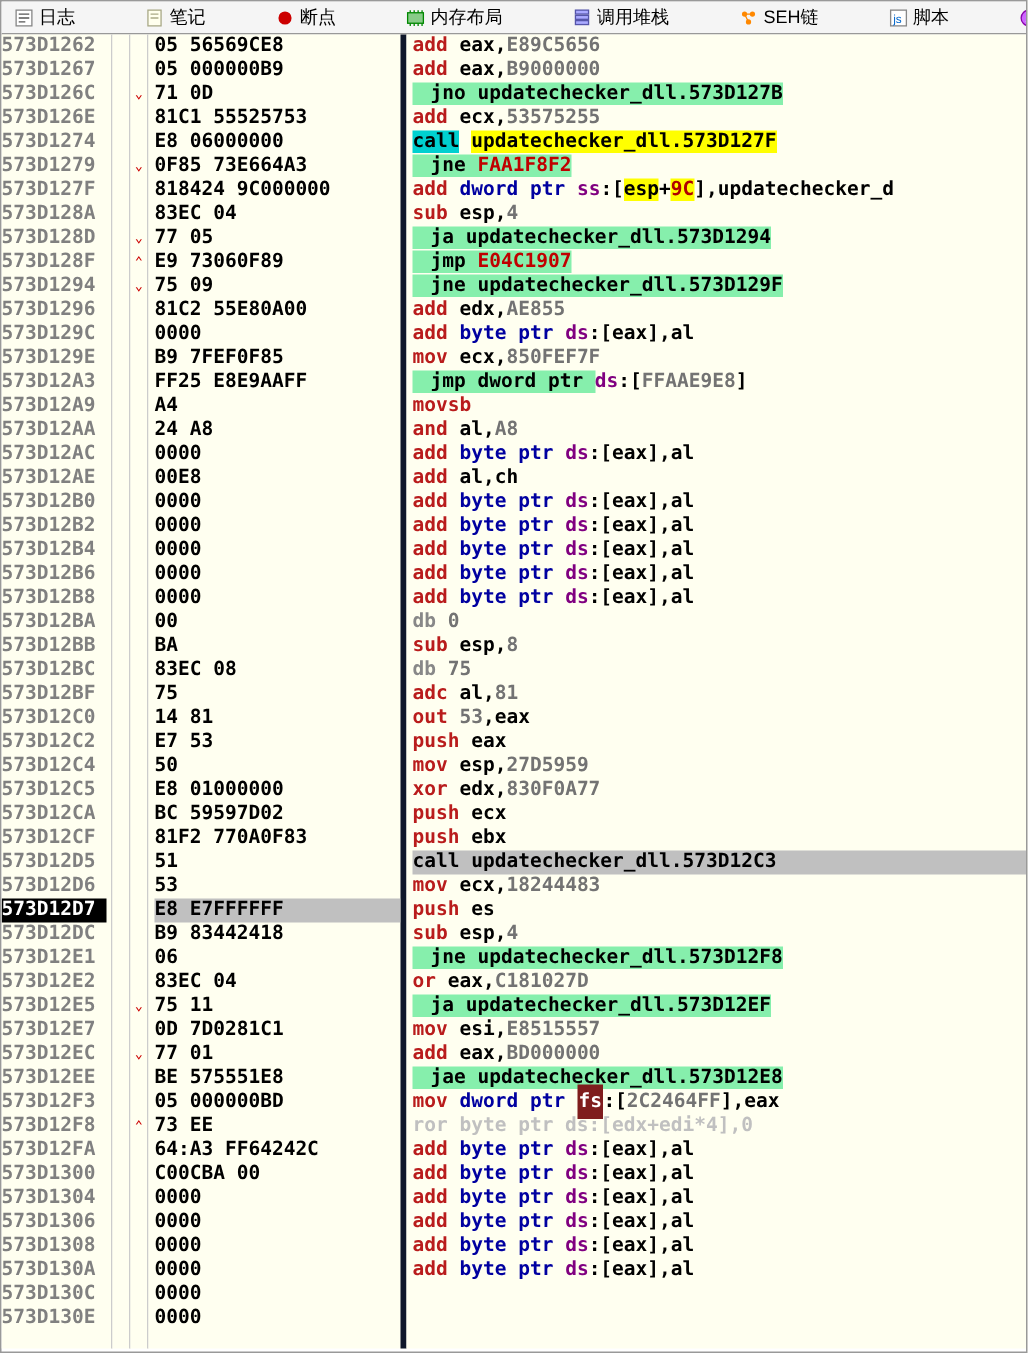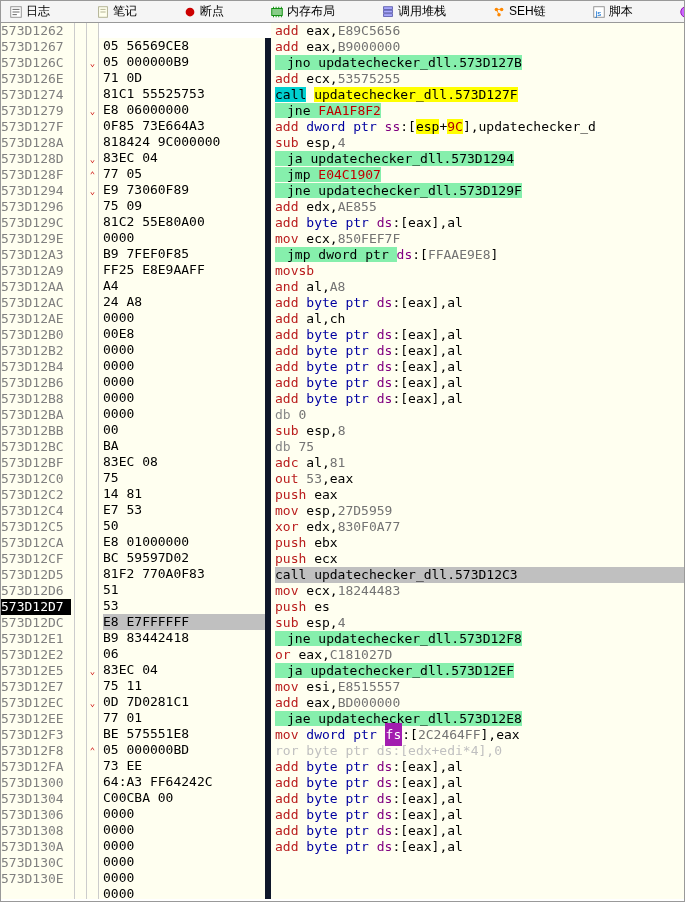--- a/index.html
+++ b/index.html
@@ -1,38 +1,38 @@
 <!DOCTYPE html>
 <html><head>
 <meta charset="utf-8">
 <style>
 * { margin:0; padding:0; box-sizing:border-box; }
 body { font-family:"Microsoft YaHei",SimSun,sans-serif; font-size:11px; background:#fff; width:685px; height:902px; overflow:hidden; border:1px solid #999; }
 .toolbar { display:flex; align-items:center; height:22px; border-bottom:1px solid #999; background:#f5f5f5; padding:0 2px; gap:15px; }
 .tbtn { display:flex; align-items:center; padding:1px 6px; cursor:pointer; gap:3px; white-space:nowrap; font-size:12px; }
 .ico { width:14px; height:14px; display:inline-block; }
 .tsep { width:1px; height:16px; background:#ccc; margin:0 2px; }
-.pane { display:flex; height:876px; font-family:Consolas,monospace; font-size:13px; line-height:16px; }
+.pane { display:flex; height:876px; font-family:Consolas,monospace; font-size:13px; line-height:16px;font-weight:bold; }
 .col-addr { width:74px; background:#fffff0; border-right:1px solid #ccc; color:#808080; text-align:right; padding-right:3px; overflow:hidden; }
 .col-g1 { width:12px; background:#fffff0; border-right:1px solid #ccc; }
 .col-g2 { width:12px; background:#fffff0; border-right:1px solid #ccc; }
-.col-bytes { width:172px; background:#fffff0; border-right:6px solid #0f172a; padding-left:4px; overflow:hidden;margin-top:15px; }
+.col-bytes { width:172px; background:#fffff0; border-right:4px solid #0f172a; padding-left:4px; overflow:hidden; }
 .col-dis { flex:1; background:#fffff0; padding-left:4px; overflow:hidden; white-space:nowrap; }
 .row { height:16px; display:flex; align-items:center; }
 .sel-addr { background:#000; color:#fff; }
 .sel-row { background:#c0c0c0; }
 .sel-row .tk-mn, .sel-row .tk-reg, .sel-row .tk-num, .sel-row .tk-ptr, .sel-row .tk-op { color:#000 !important; background:transparent !important; }
 .arr { color:#c00; font-size:9px; text-align:center; width:100%; display:block; }
 .tk-mn { color:#b91c1c; }
 .tk-reg { color:#000;margin-top:23px; }
 .tk-num { color:#737373; }
 .tk-ptr { color:#0000a0; }
 .tk-seg { color:#800080; }
 .tk-db { color:#888; }
-.tk-fs { background:#a21caf; color:#fff; padding:4px 1px;margin-top:37px; }
+.tk-fs { background:#7f1d1d; color:#fff; padding:4px 1px;margin-top:37px; }
 .tk-hlesp { background:#ffff00; }
 .hl-call { }
 .hl-call .mn { background:#00d0d0; }
 .hl-call .tgt { background:#ffff00; }
 .hl-j { }
 .hl-jfull { background:#86efac; display:inline;padding-left:12px; }
 .ror { color:#c0c0c0; }
 </style>
 </head>
 <body>
@@ -444,24 +444,24 @@
       <div class="row">
         <span><span class="tk-mn">push</span> <span class="tk-reg">eax</span></span>
       </div>
       <div class="row">
         <span><span class="tk-mn">mov</span> <span class="tk-reg">esp</span>,<span class="tk-num">27D5959</span></span>
       </div>
       <div class="row">
         <span><span class="tk-mn">xor</span> <span class="tk-reg">edx</span>,<span class="tk-num">830F0A77</span></span>
       </div>
       <div class="row">
+        <span><span class="tk-mn">push</span> <span class="tk-reg">ecx</span></span>
+      </div>
+      <div class="row">
         <span><span class="tk-mn">push</span> <span class="tk-reg">ebx</span></span>
-      </div>
-      <div class="row">
-        <span><span class="tk-mn">push</span> <span class="tk-reg">ecx</span></span>
       </div>
       <div class="row sel-row">
         <span class=""><span class="tk-mn">call</span> <span class="tk-reg">updatechecker_dll.573D12C3</span></span>
       </div>
       <div class="row">
         <span><span class="tk-mn">mov</span> <span class="tk-reg">ecx</span>,<span class="tk-num">18244483</span></span>
       </div>
       <div class="row">
         <span><span class="tk-mn">push</span> <span class="tk-reg">es</span></span>
       </div>

